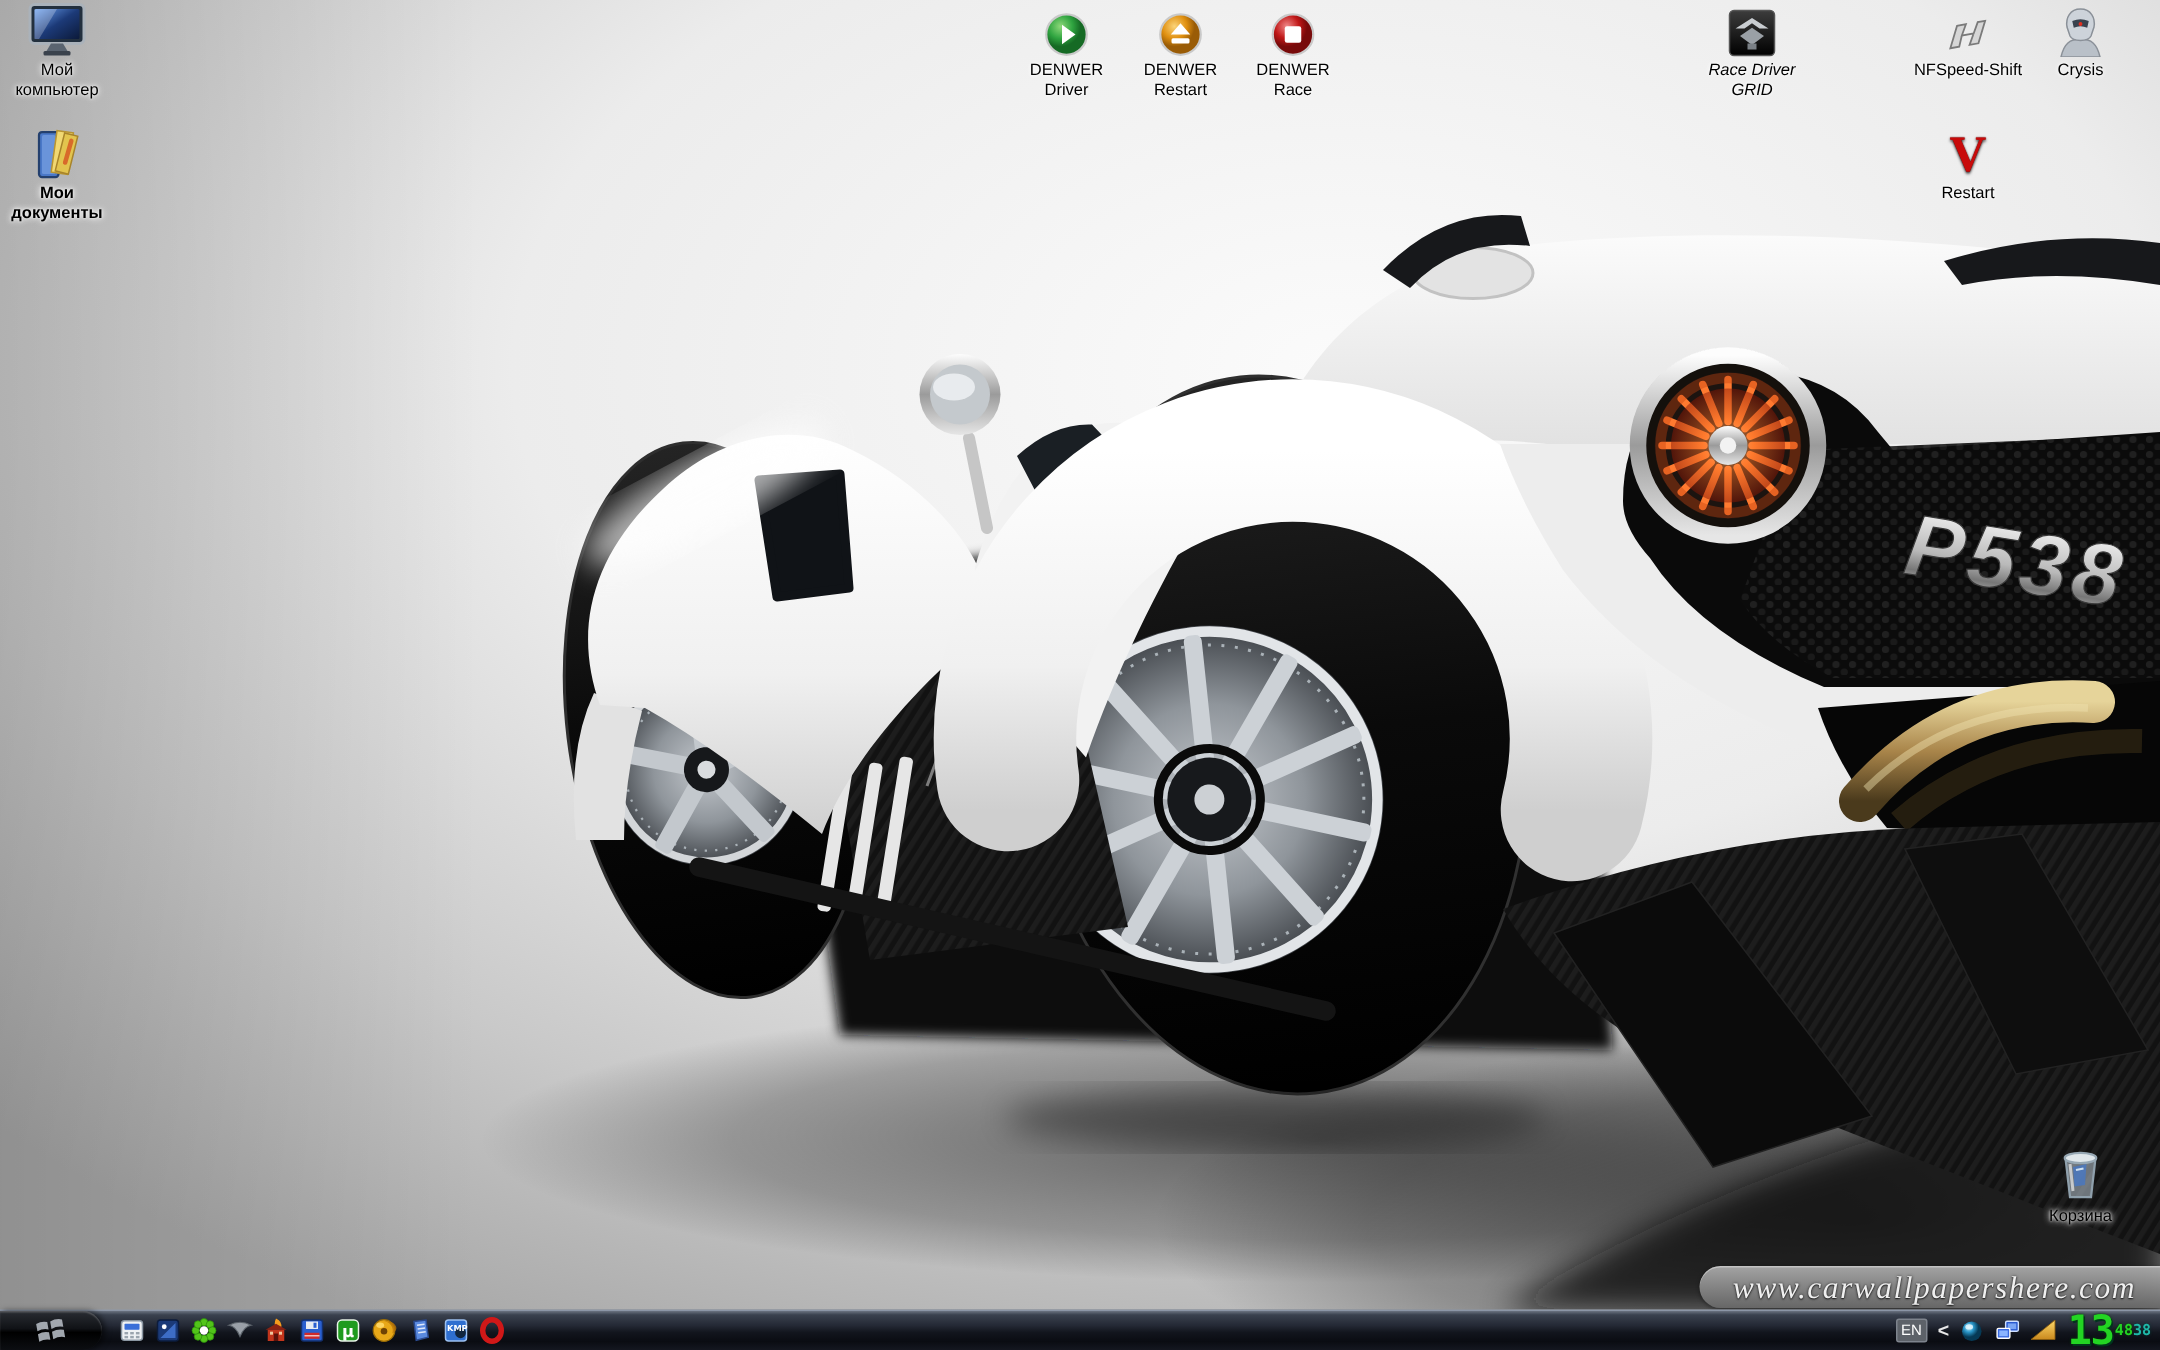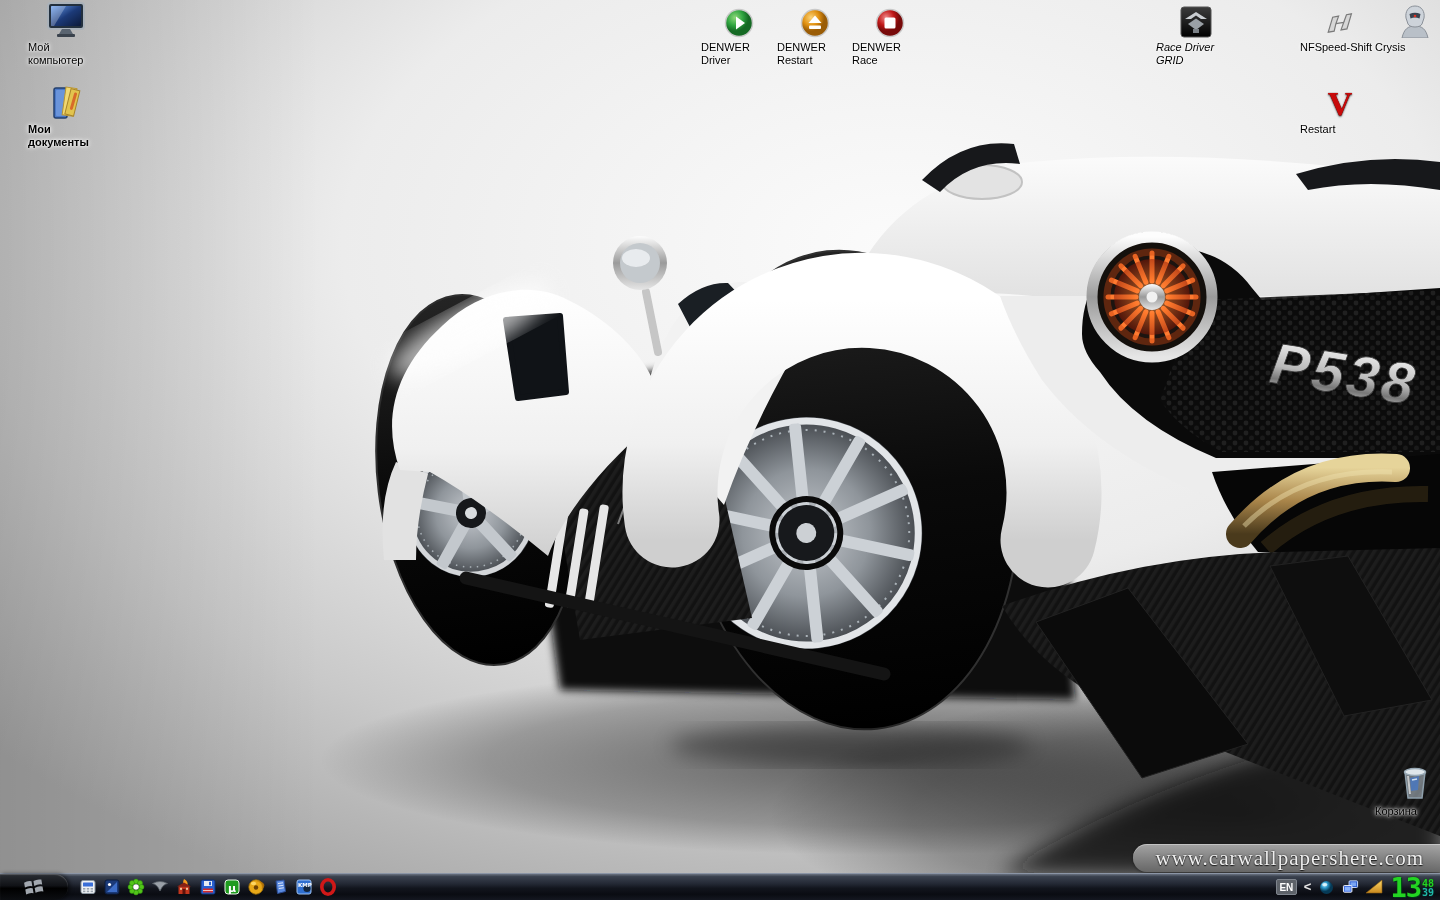--- a/index.html
+++ b/index.html
@@ -5,55 +5,55 @@
   * { margin:0; padding:0; box-sizing:border-box; }
   html,body { width:1440px; height:900px; overflow:hidden; background:#9a9a9a;
     font-family:"Liberation Sans", sans-serif; }
   #screen { position:relative; width:1440px; height:900px; }
 
   
   #wallpaper { position:absolute; left:0; top:0; width:1440px; height:873px; }
   #wallpaper svg { display:block; width:100%; height:100%; }
 
   
-  .dicon { position:absolute; width:80px; cursor:default;margin-left:28px; }
+  .dicon { position:absolute; width:80px; text-align:center; cursor:default; }
   .dicon .glyph { display:flex; justify-content:center; align-items:flex-end; height:36px; }
   .dicon .lbl { margin-top:3px; font-size:11px; line-height:13px; color:#000;
     text-shadow:0 0 2px rgba(255,255,255,.95), 0 0 4px rgba(255,255,255,.8), 0 0 6px rgba(255,255,255,.6); }
   .vletter { font-family:"Liberation Serif", serif; font-weight:bold; font-size:34px; line-height:32px;
     color:#c80a0a; text-shadow:0 1px 2px rgba(0,0,0,.7), 0 0 1px #5a0000; }
 
   
   #watermark { position:absolute; right:0; top:844px; height:28px; padding:0 16px 0 22px;
     display:flex; align-items:center; border-radius:14px 0 0 14px;
     background:linear-gradient(180deg, rgba(175,175,175,.92), rgba(105,105,105,.92));
     box-shadow:inset 0 1px 0 rgba(255,255,255,.35), 0 1px 3px rgba(0,0,0,.4); }
-  #watermark span { font-family:"Liberation Serif", serif; font-size:21px;
+  #watermark span { font-family:"Liberation Serif", serif; font-style:italic; font-size:21px;
     color:#efefef; letter-spacing:1px; text-shadow:0 1px 1px #1a1a1a, 0 0 2px #333; }
 
   
   #taskbar { position:absolute; left:0; top:873px; width:1440px; height:27px;
     background:linear-gradient(180deg,#6a7280 0%, #3a414e 10%, #232834 38%, #12151d 55%, #0a0c12 78%, #141720 100%);
     border-top:1px solid #8b95a6; display:flex; align-items:center; }
   #start-button { width:68px; height:26px; border-radius:0 13px 13px 0;
     background:linear-gradient(180deg,#2a2d33,#101216 45%,#000 55%,#0c0e12);
     box-shadow:inset 0 1px 1px rgba(255,255,255,.22), 2px 0 4px rgba(0,0,0,.6);
     display:flex; align-items:center; justify-content:center; cursor:pointer; }
   #quicklaunch { display:flex; align-items:center; gap:5px; margin-left:10px; }
   .ql { width:19px; height:19px; display:flex; align-items:center; justify-content:center; cursor:pointer; }
   #tray { margin-left:auto; display:flex; align-items:center; gap:7px; padding-right:6px; }
   #lang-box { min-width:21px; height:16px; padding:4px 2px; background:#5d6269;
-    border:1px solid #7e848d; border-radius:2px; color:#fff; font-size:10px; font-weight:bold;
+    border:1px solid #7e848d; border-radius:2px; color:#fff; font-size:10px; font-weight:normal;
     display:flex; align-items:center; justify-content:center; cursor:pointer; }
   #tray-chevron { color:#e8e8e8; font-size:13px; font-weight:bold; cursor:pointer; line-height:16px; }
   .trayicon { width:17px; height:16px; display:flex; align-items:center; justify-content:center; cursor:pointer; }
   #clock { display:flex; align-items:center; gap:1px; cursor:default;
     font-family:"DejaVu Sans Mono", monospace; font-weight:bold; }
   #clock .hh { font-size:27px; color:#23d423; text-shadow:0 0 2px #064006, 1px 1px 0 #032; letter-spacing:-1px; }
-  #clock .col { display:flex; flex-direction:column; line-height:9px; margin-top:1px; }
+  #clock .col { display:flex; line-height:9px; margin-top:1px; }
   #clock .mm { font-size:10px; color:#23d423; text-shadow:0 0 2px #064006; }
   #clock .ss { font-size:10px; color:#1fb8a8; text-shadow:0 0 2px #063a36; }
 </style>
 </head>
 <body>
 
 <div id="screen">
 
   <div id="wallpaper">
     <svg viewBox="0 0 1440 873" preserveAspectRatio="none">
@@ -556,18 +556,18 @@
                 <stop offset="1" stop-color="#c9891e"></stop>
               </linearGradient>
             </defs>
           <polygon points="0,13 16,13 16,0" fill="url(#tgold)" stroke="#8a5c10" stroke-width="0.6"></polygon>
         </svg>
       </div>
       <div id="clock">
         <span class="hh">13</span>
         <span class="col">
           <span class="mm">48</span>
-          <span class="ss">39</span>
+          <span class="ss">38</span>
         </span>
       </div>
     </div>
   </div>
 </div>
 
 </body></html>

